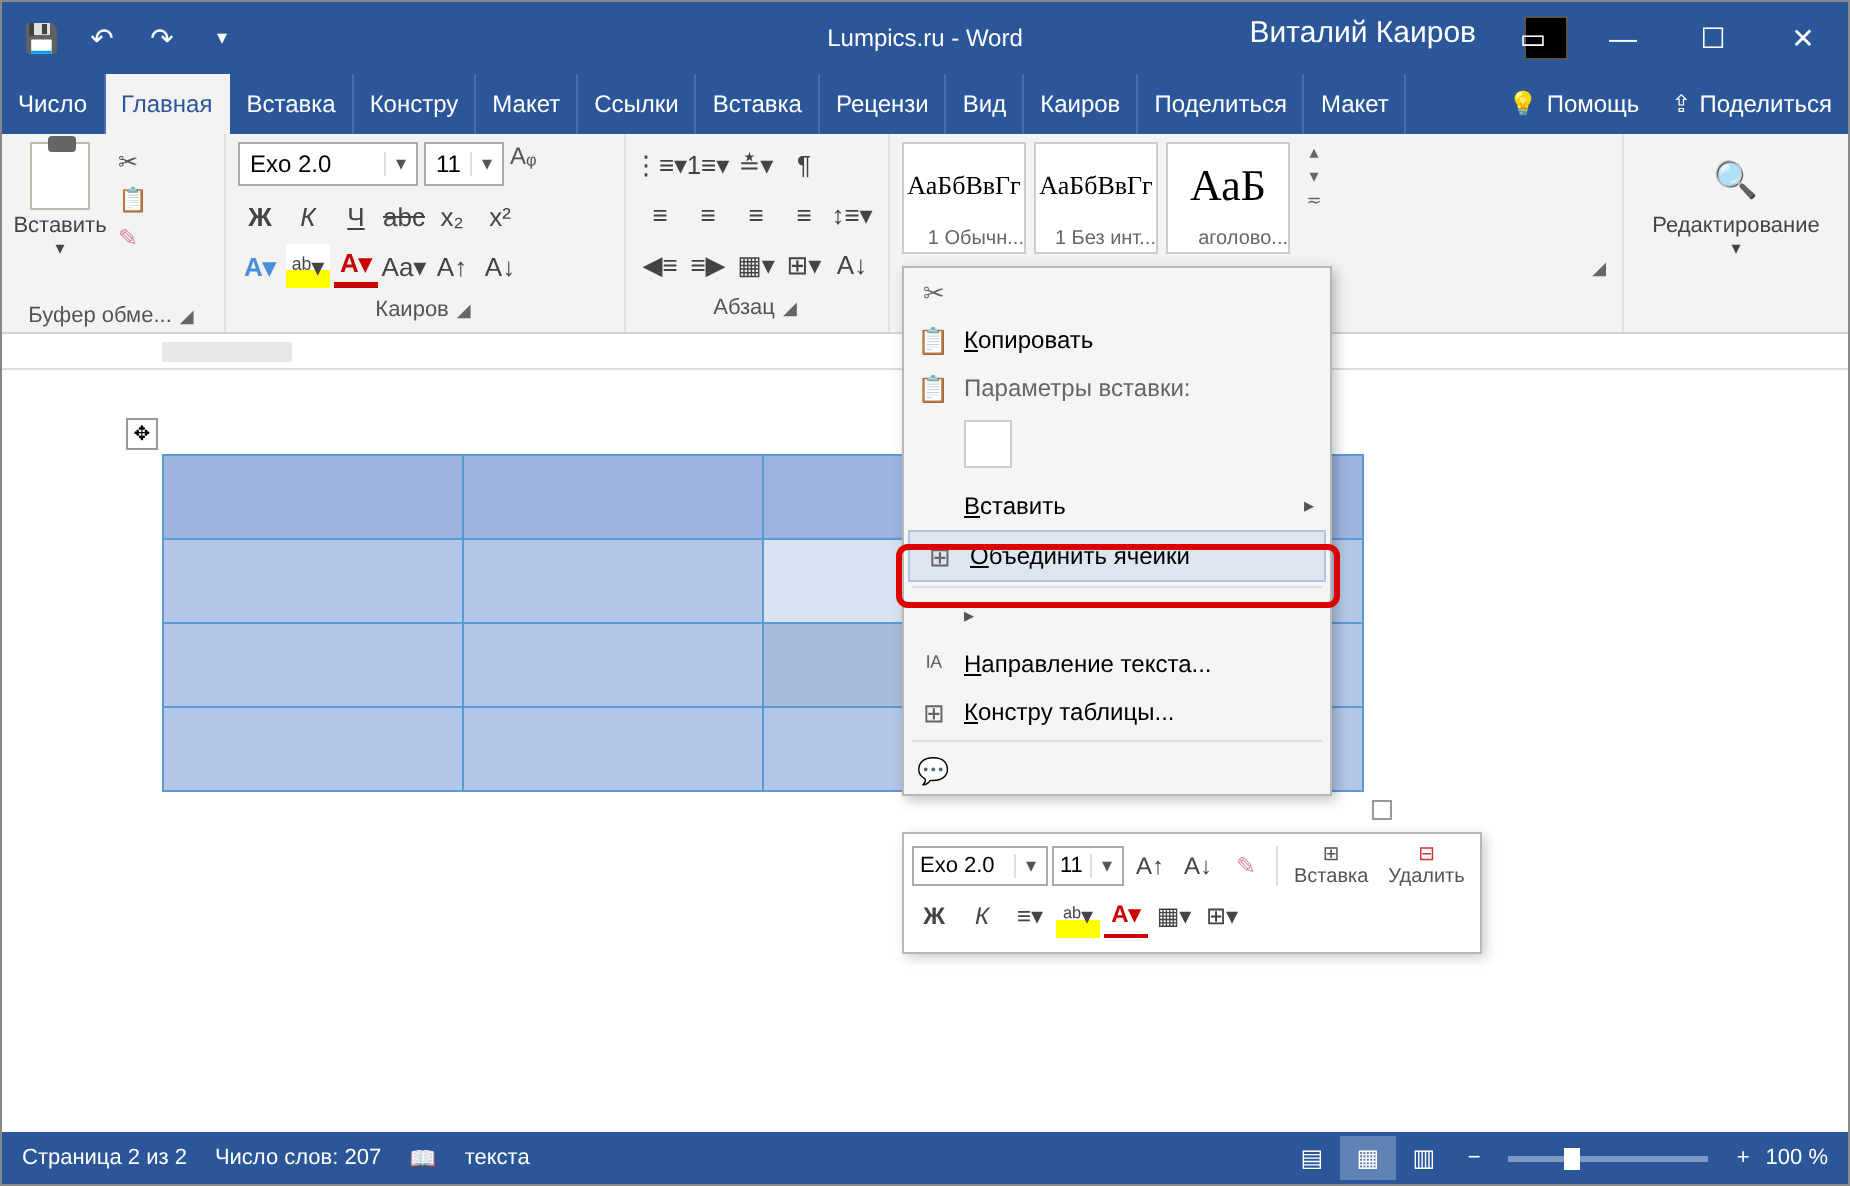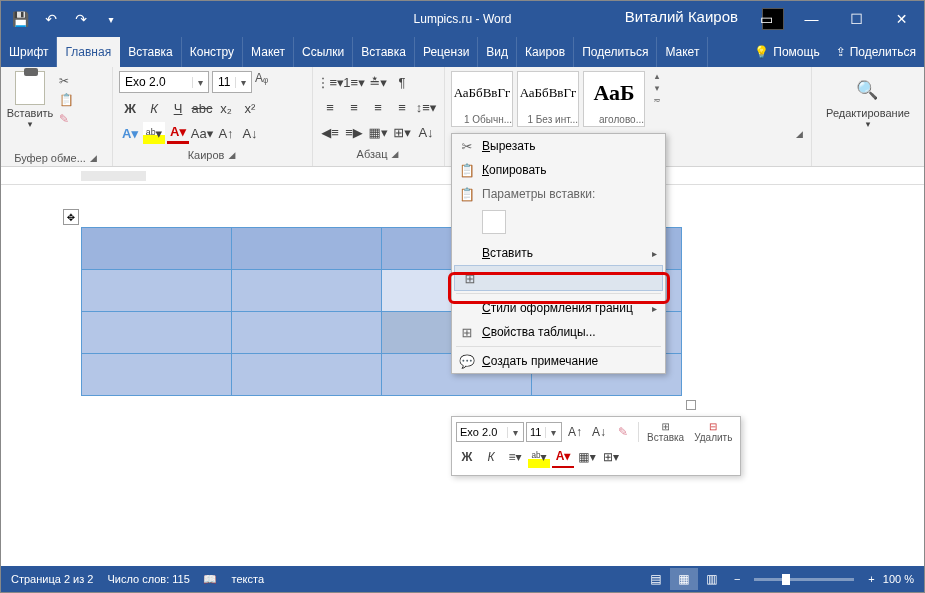--- a/index.html
+++ b/index.html
@@ -95,21 +95,21 @@
   </div>
   <div class="tb-ctrl">
     <span class="tb-btn">▭</span>
     <span class="tb-btn">—</span>
     <span class="tb-btn">☐</span>
     <span class="tb-btn">✕</span>
   </div>
 </div>
 
 <div class="tabbar">
-  <div class="tab">Шрифт</div>
+  <div class="tab">Число</div>
   <div class="tab active">Главная</div>
   <div class="tab">Вставка</div>
   <div class="tab">Констру</div>
   <div class="tab">Макет</div>
   <div class="tab">Ссылки</div>
   <div class="tab">Вставка</div>
   <div class="tab">Рецензи</div>
   <div class="tab">Вид</div>
   <div class="tab">Каиров</div>
   <div class="tab">Поделиться</div>
@@ -215,21 +215,21 @@
     <div class="styles-box">
       <div class="style-item">
           <div class="style-preview">АаБбВвГг</div>
           <div class="style-lbl">1 Обычн...</div>
         </div>
       <div class="style-item">
           <div class="style-preview">АаБбВвГг</div>
           <div class="style-lbl">1 Без инт...</div>
         </div>
       <div class="style-item">
-          <div class="style-preview" style="font-size:22px;font-weight:bold">АаБ</div>
+          <div class="style-preview" style="font-size:22px;font-weight:normal">АаБ</div>
           <div class="style-lbl">аголово...</div>
         </div>
       <div class="style-arrows">
           <span>▴</span>
           <span>▾</span>
           <span>≂</span>
         </div>
     </div>
     <div class="rgroup-label">
         <span class="dlg-launcher" style="margin-left:auto">◢</span>
@@ -277,53 +277,55 @@
           </tr>
     </tbody>
       </table>
     <div class="resize-sq"></div>
   </div>
 </div>
 
 <div class="ctx-menu">
   <div class="ctx-item">
       <span class="ctx-icon">✂</span>
-      <span class="ctx-label underline">Вырезать</span>
     </div>
   <div class="ctx-item">
       <span class="ctx-icon">📋</span>
       <span class="ctx-label underline">Копировать</span>
     </div>
   <div class="ctx-item ctx-hdr">
       <span class="ctx-icon">📋</span>
       <span class="ctx-label">Параметры вставки:</span>
     </div>
   <div class="ctx-paste-opt"><span class="ctx-paste-ic"></span></div>
   <div class="ctx-item">
       <span class="ctx-icon"></span>
       <span class="ctx-label underline">Вставить</span>
       <span class="ctx-arrow">▸</span>
     </div>
   <div class="ctx-item hl">
       <span class="ctx-icon">⊞</span>
+      <span class="ctx-label underline">Объединить ячейки</span>
     </div>
   <div class="ctx-sep"></div>
   <div class="ctx-item">
       <span class="ctx-icon"></span>
-      <span class="ctx-label underline">Стили оформления границ</span>
       <span class="ctx-arrow">▸</span>
     </div>
   <div class="ctx-item">
+      <span class="ctx-icon">ᴵᴬ</span>
+      <span class="ctx-label underline">Направление текста...</span>
+    </div>
+  <div class="ctx-item">
       <span class="ctx-icon">⊞</span>
-      <span class="ctx-label underline">Свойства таблицы...</span>
+      <span class="ctx-label underline">Констру таблицы...</span>
     </div>
   <div class="ctx-sep"></div>
   <div class="ctx-item">
       <span class="ctx-icon">💬</span>
-      <span class="ctx-label underline">Создать примечание</span>
     </div>
 </div>
 <div class="highlight-box"></div>
 
 <div class="mini-toolbar">
   <div class="mini-row">
     <div class="mt-combo">
         <input style="width: 50px;" value="Exo 2.0">
         <span class="combo-arrow">▾</span>
       </div>
@@ -350,21 +352,21 @@
     <span class="mt-btn">≡▾</span>
     <span class="mt-btn" style="background:linear-gradient(#fff 60%,#ff0 60%)">ᵃᵇ▾</span>
     <span class="mt-btn" style="color:#c00;font-weight:bold;border-bottom:2px solid #c00">A▾</span>
     <span class="mt-btn">▦▾</span>
     <span class="mt-btn">⊞▾</span>
   </div>
 </div>
 
 <div class="statusbar">
   <span>Страница 2 из 2</span>
-  <span>Число слов: 115</span>
+  <span>Число слов: 207</span>
   <span>📖</span>
   <span>текста</span>
   <div class="sb-right">
     <div class="view-btns">
       <span class="view-btn">▤</span>
       <span class="view-btn active">▦</span>
       <span class="view-btn">▥</span>
     </div>
     <span>−</span>
     <div class="zoom-slider">

